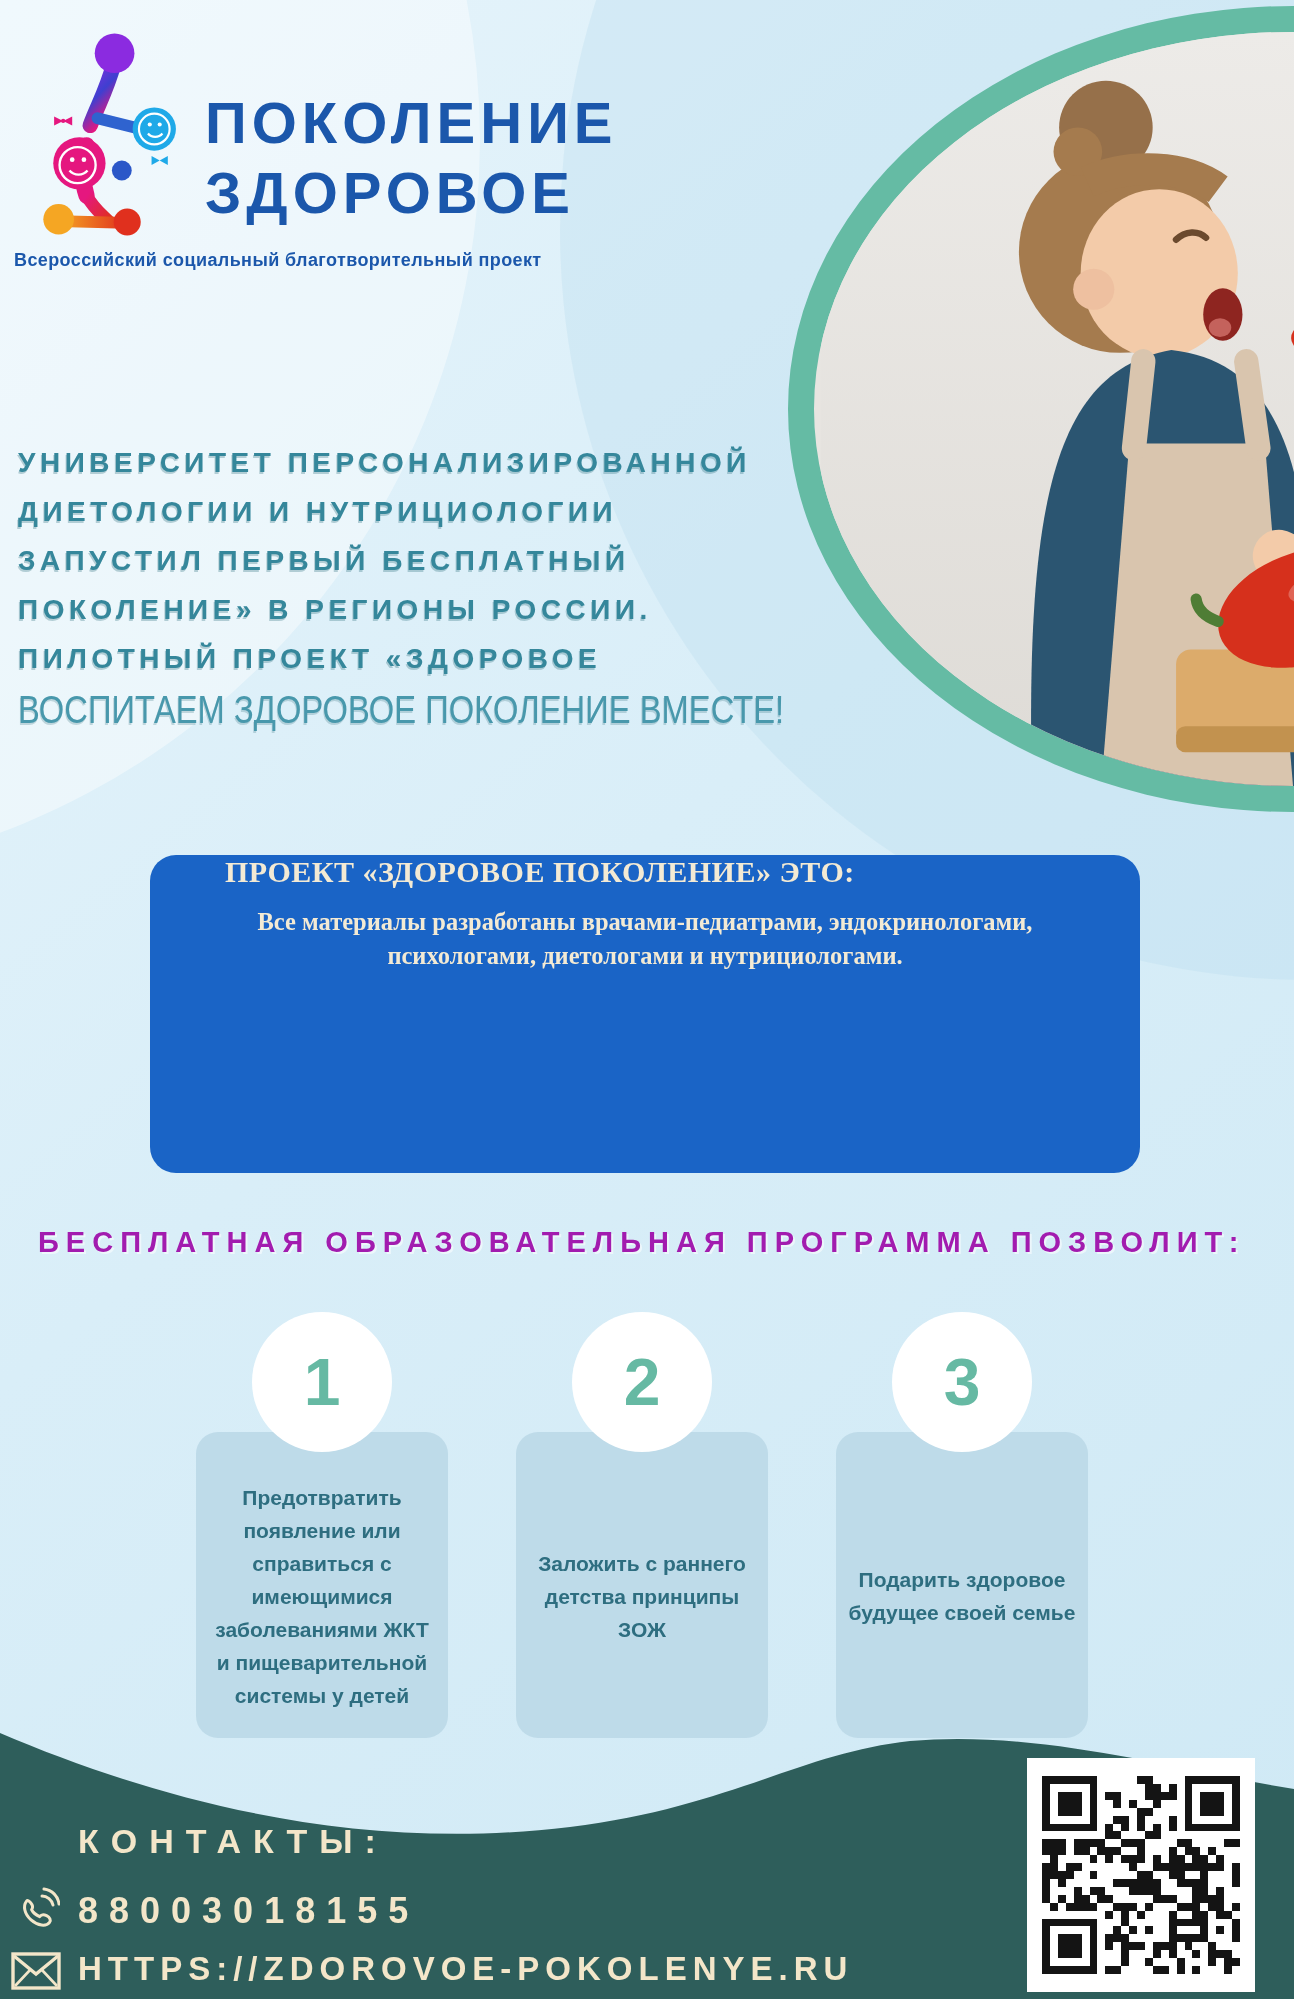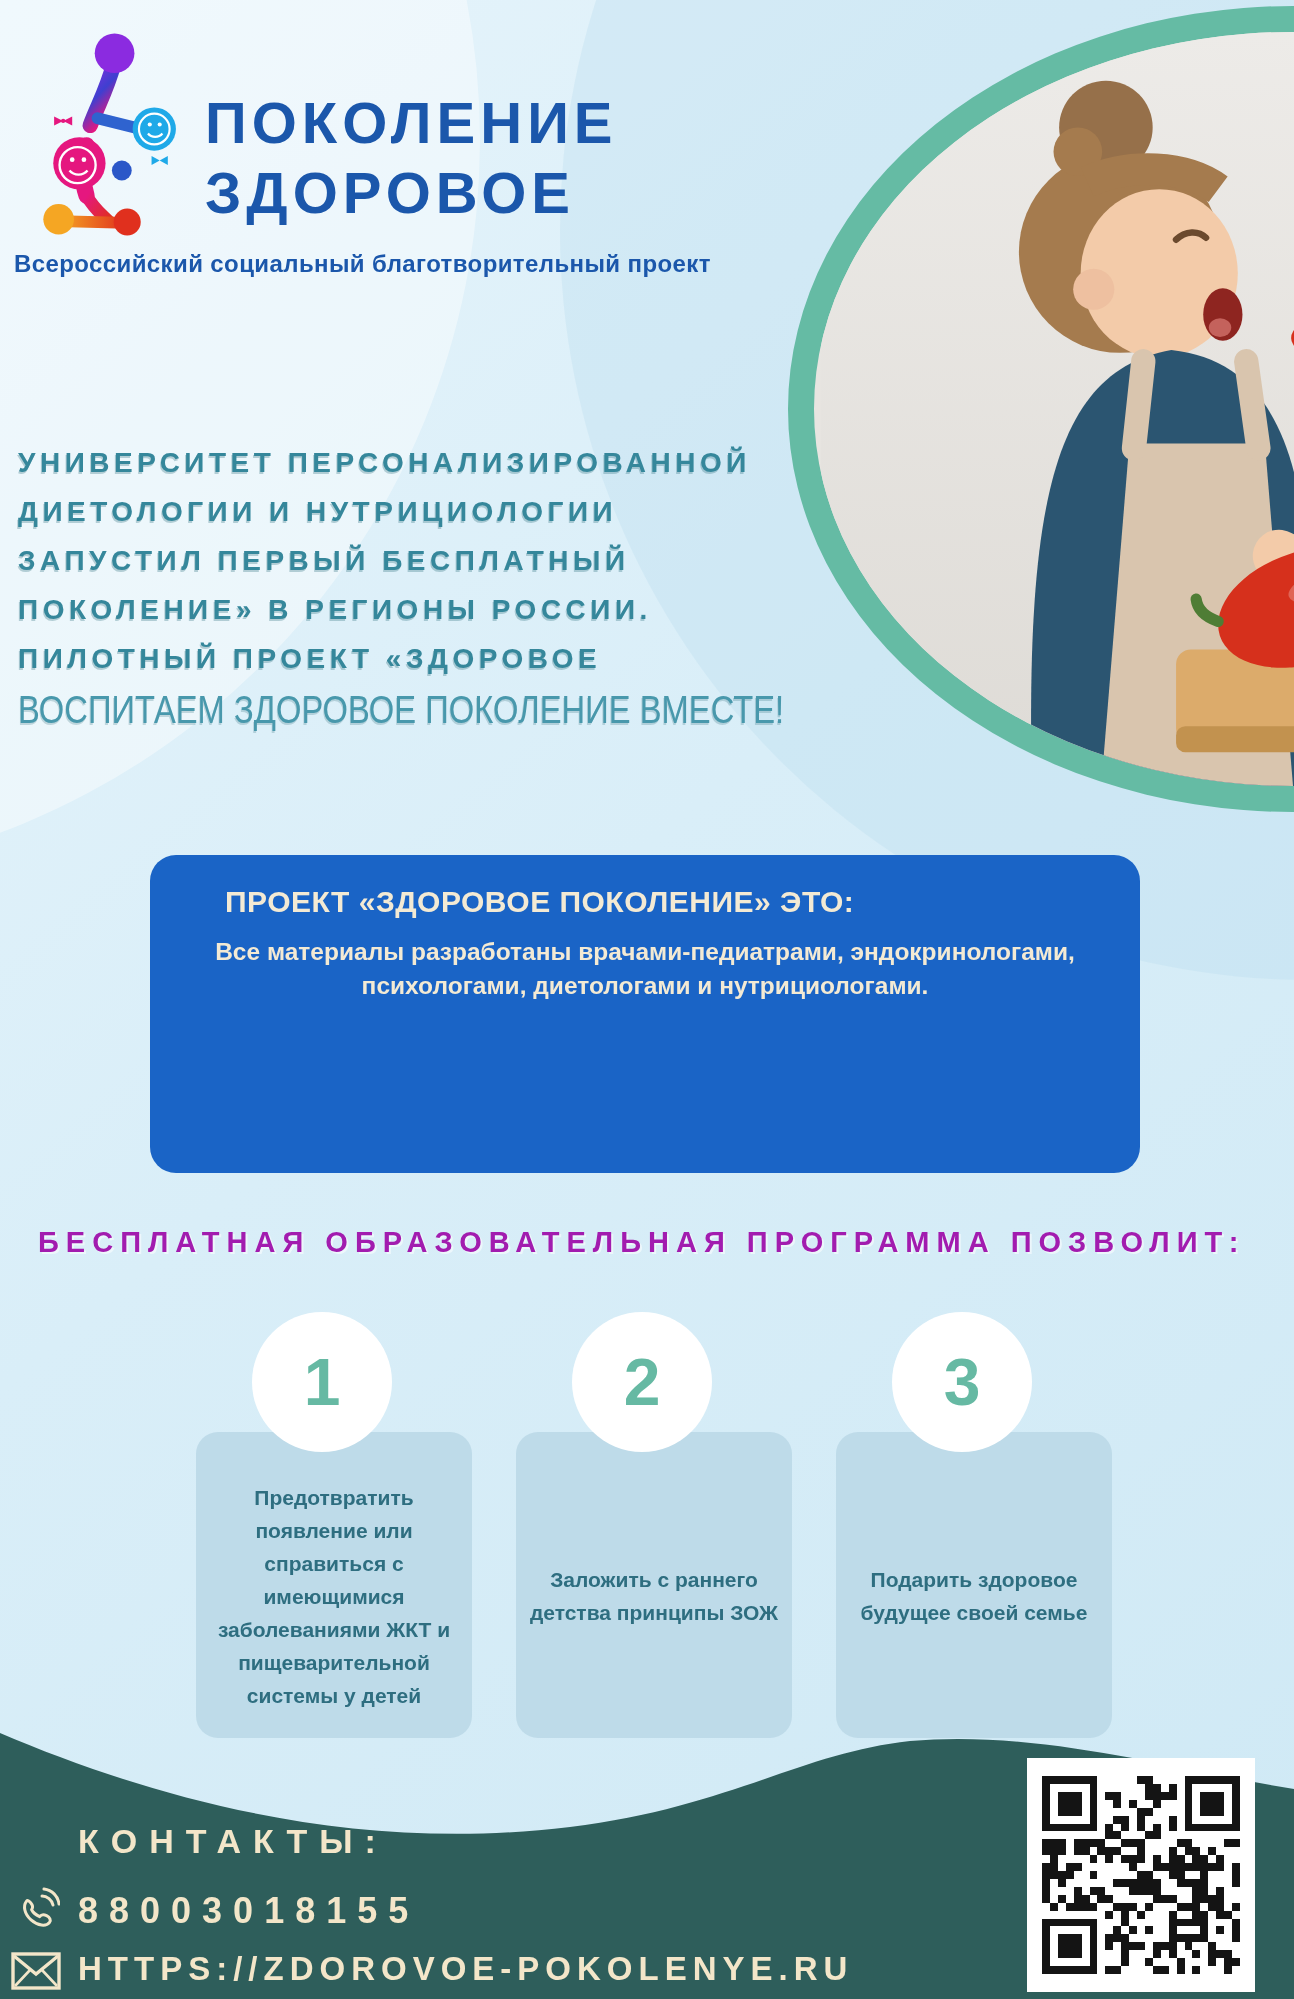--- a/index.html
+++ b/index.html
@@ -10,48 +10,48 @@
   
   .bg{position:absolute;inset:0;background:linear-gradient(140deg,#e6f4fb 0%,#d9eef8 45%,#cfe9f5 100%);}
   .bg-accent{position:absolute;left:-1000px;top:-600px;width:1480px;height:1480px;border-radius:50%;
              background:rgba(255,255,255,0.42);}
   .bg-accent2{position:absolute;left:560px;top:-520px;width:1500px;height:1500px;border-radius:50%;
              background:rgba(186,220,238,0.35);}
 
   
   .logo-icon{left:26px;top:28px;width:188px;height:212px;}
   .brand-title{left:205px;top:88px;color:#1b57ab;font-weight:bold;font-size:58px;line-height:70px;letter-spacing:5px;}
-  .brand-sub{left:14px;top:250px;color:#1b57ab;font-weight:bold;font-size:24px;letter-spacing:0.4px;}
+  .brand-sub{left:14px;top:250px;color:#1b57ab;font-weight:bold;font-size:18px;letter-spacing:0.4px;}
 
   
   .photo-wrap{left:788px;top:6px;width:1010px;height:806px;border-radius:50%;
               border:26px solid #65bba4;overflow:hidden;background:#e8e5e1;box-sizing:border-box;}
   .photo-wrap svg{display:block;width:100%;height:100%;}
 
   
   .intro{left:18px;top:438px;}
   .intro-line{color:#35879b;font-weight:bold;font-size:28px;line-height:49px;letter-spacing:4.5px;
               text-shadow:-1px 2px 0 rgba(26,96,110,0.28);white-space:nowrap;}
   .slogan{left:18px;top:688px;color:#4898ac;font-weight:500;font-size:39px;letter-spacing:0;
           transform:scaleX(0.84);transform-origin:left center;white-space:nowrap;
           text-shadow:-1px 2px 0 rgba(26,96,110,0.22);}
 
   
   .bluebox{left:150px;top:855px;width:990px;height:318px;background:#1a64c6;border-radius:26px;
-           color:#f3ead4;box-sizing:border-box;padding-top:30px;}
+           color:#f3ead4;box-sizing:border-box;font-family:Liberation Serif, serif;}
   .bluebox-heading{padding-left:75px;font-weight:bold;font-size:30px;letter-spacing:0.5px;margin-bottom:14px;}
   .bluebox-list{padding-left:75px;}
   .bullet{font-weight:bold;font-size:29px;line-height:48px;letter-spacing:0.5px;}
   .bullet::before{content:"•";margin-right:16px;}
   .bluebox-note{margin-top:16px;text-align:center;font-weight:bold;font-size:24.5px;line-height:34px;padding:0 26px;}
 
   
   .program-heading{left:38px;top:1226px;color:#a21caf;font-weight:bold;font-size:29px;letter-spacing:7px;
                    text-shadow:2px 2px 0 rgba(255,255,255,0.55);white-space:nowrap;}
-  .card{top:1432px;width:276px;height:306px;background:#bedbe9;border-radius:22px;
+  .card{top:1432px;width:252px;height:306px;background:#bedbe9;border-radius:22px;
         display:flex;align-items:center;justify-content:center;box-sizing:border-box;padding:40px 12px 18px 12px;}
   .card-1{left:196px;} .card-2{left:516px;} .card-3{left:836px;}
   .card-text{color:#2e6e80;font-weight:bold;font-size:21px;line-height:33px;text-align:center;}
   .num-circle{top:1312px;width:140px;height:140px;border-radius:50%;background:#ffffff;
               display:flex;align-items:center;justify-content:center;z-index:3;}
   .num-1{left:252px;} .num-2{left:572px;} .num-3{left:892px;}
   .num-circle span{color:#66b9a3;font-weight:bold;font-size:66px;}
 
   
   .footer-wave{left:0;top:1649px;width:1294px;height:350px;}

